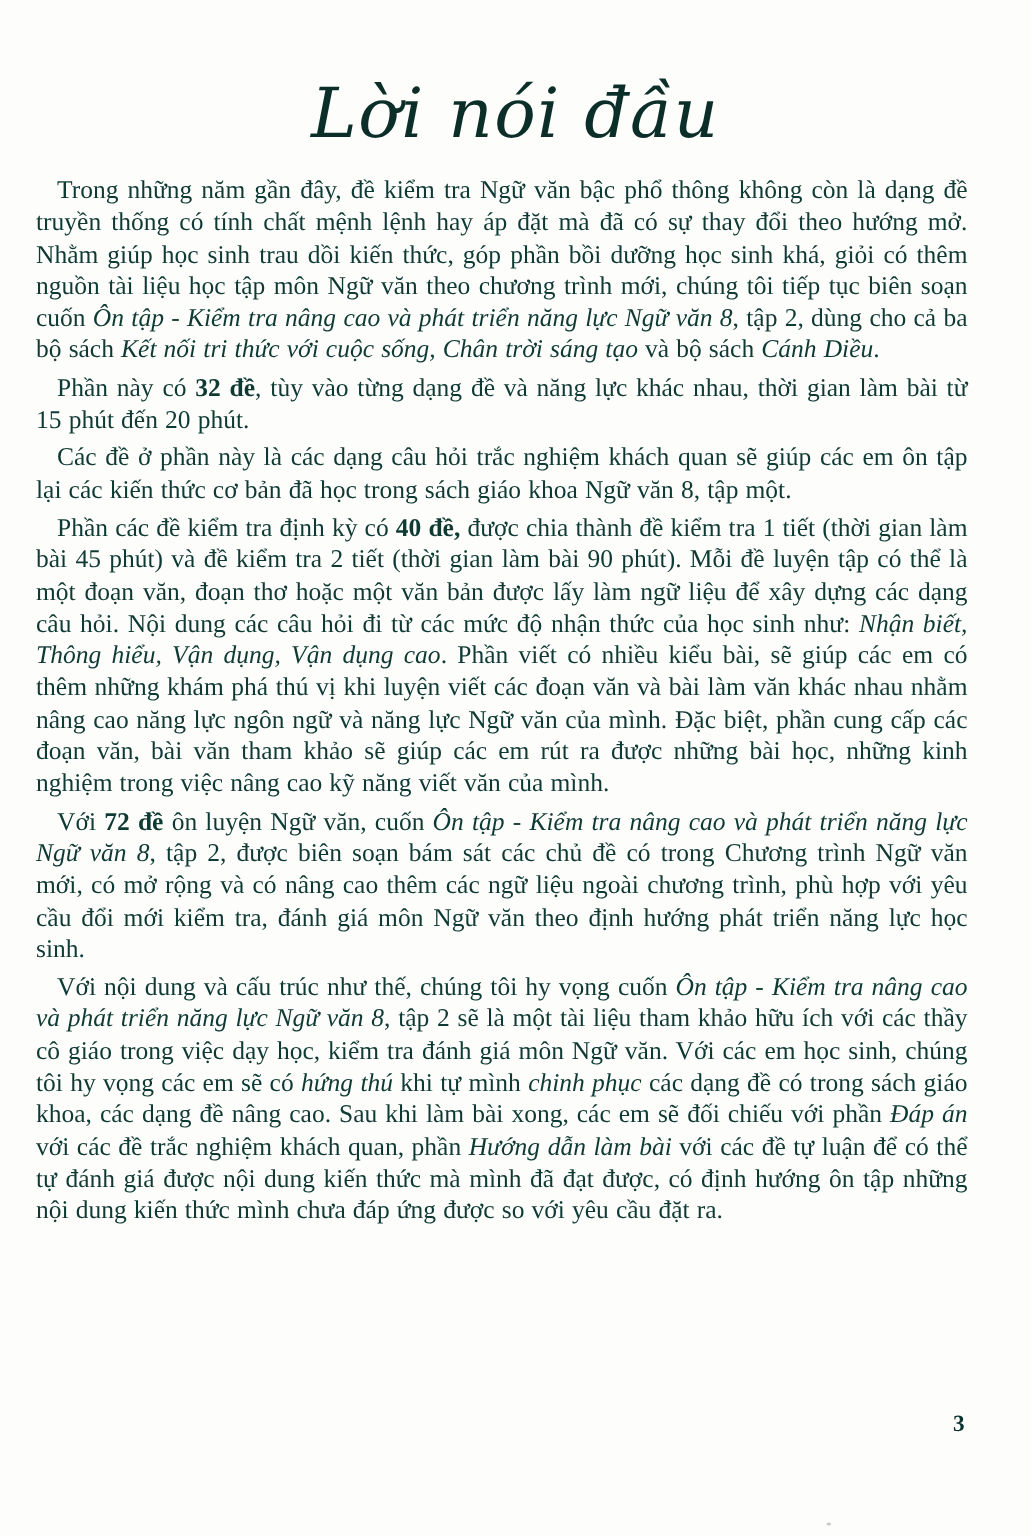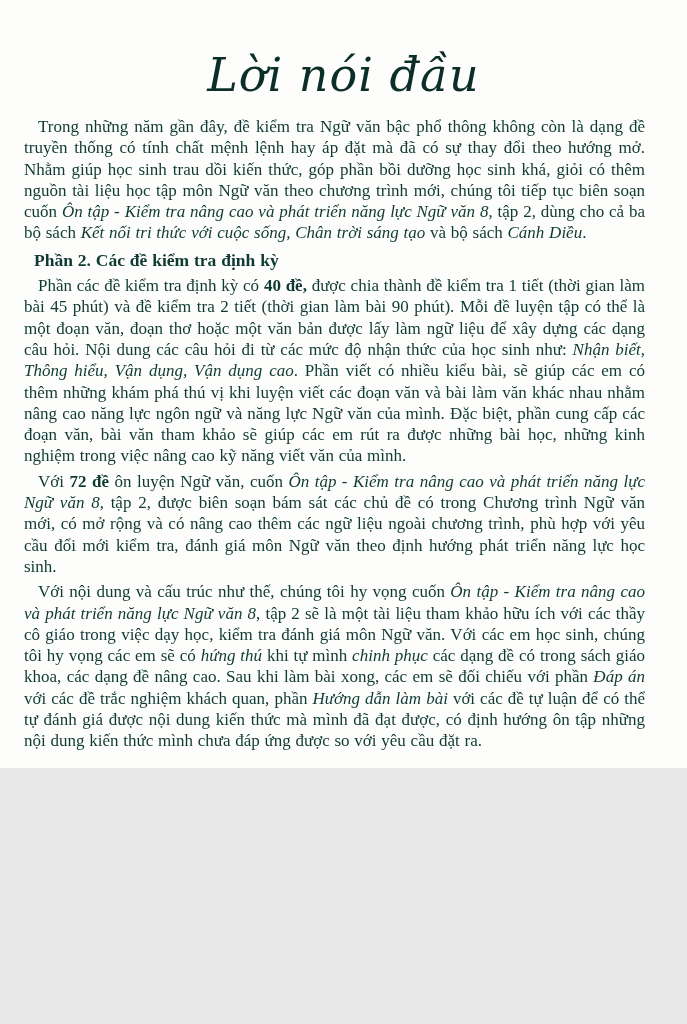--- a/index.html
+++ b/index.html
@@ -1,19 +1,19 @@
 <!DOCTYPE html>
 <html lang="vi"><head>
 <meta charset="utf-8">
 <style>
   html, body { margin: 0; padding: 0; background: #e8e8e8; }
   .page {
     position: relative;
     width: 687px;
-    height: 768px;
+    height: 1024px;
     margin: 0 auto;
     background: #fdfdfc;
     color: #0f3a33;
     font-family: "Liberation Serif", serif;
     overflow: hidden;
     box-sizing: border-box;
   }
   .title {
     margin: 44px 0 0 0;
     text-align: center;
@@ -70,23 +70,24 @@
 <div class="page">
 
   <h1 class="title">Lời nói đầu</h1>
 
   <div class="body">
 
     <p class="para"><span>Trong những năm gần đây, đề kiểm tra Ngữ văn bậc phổ thông không còn là dạng đề truyền thống có tính chất mệnh lệnh hay áp đặt mà đã có sự thay đổi theo hướng mở. Nhằm giúp học sinh trau dồi kiến thức, góp phần bồi dưỡng học sinh khá, giỏi có thêm nguồn tài liệu học tập môn Ngữ văn theo chương trình mới, chúng tôi tiếp tục biên soạn cuốn </span><span class="i">Ôn tập - Kiểm tra nâng cao và phát triển năng lực Ngữ văn 8</span><span>, tập 2, dùng cho cả ba bộ sách </span><span class="i">Kết nối tri thức với cuộc sống, Chân trời sáng tạo</span><span> và bộ sách </span><span class="i">Cánh Diều</span><span>.</span></p>
 
 
 
+    <p class="para"><span>Phần này có </span><span class="b">32 đề</span><span>, tùy vào từng dạng đề và năng lực khác nhau, thời gian làm bài từ 15 phút đến 20 phút.</span></p>
 
+    <p class="para">Các đề ở phần này là các dạng câu hỏi trắc nghiệm khách quan sẽ giúp các em ôn tập lại các kiến thức cơ bản đã học trong sách giáo khoa Ngữ văn 8, tập một.</p>
 
-    <p class="para h">Phần 2. Các đề kiểm tra định kỳ</p>
 
     <p class="para"><span>Phần các đề kiểm tra định kỳ có </span><span class="b">40 đề,</span><span> được chia thành đề kiểm tra 1 tiết (thời gian làm bài 45 phút) và đề kiểm tra 2 tiết (thời gian làm bài 90 phút). Mỗi đề luyện tập có thể là một đoạn văn, đoạn thơ hoặc một văn bản được lấy làm ngữ liệu để xây dựng các dạng câu hỏi. Nội dung các câu hỏi đi từ các mức độ nhận thức của học sinh như: </span><span class="i">Nhận biết, Thông hiểu, Vận dụng, Vận dụng cao</span><span>. Phần viết có nhiều kiểu bài, sẽ giúp các em có thêm những khám phá thú vị khi luyện viết các đoạn văn và bài làm văn khác nhau nhằm nâng cao năng lực ngôn ngữ và năng lực Ngữ văn của mình. Đặc biệt, phần cung cấp các đoạn văn, bài văn tham khảo sẽ giúp các em rút ra được những bài học, những kinh nghiệm trong việc nâng cao kỹ năng viết văn của mình.</span></p>
 
     <p class="para"><span>Với </span><span class="b">72 đề</span><span> ôn luyện Ngữ văn, cuốn </span><span class="i">Ôn tập - Kiểm tra nâng cao và phát triển năng lực Ngữ văn 8</span><span>, tập 2, được biên soạn bám sát các chủ đề có trong Chương trình Ngữ văn mới, có mở rộng và có nâng cao thêm các ngữ liệu ngoài chương trình, phù hợp với yêu cầu đổi mới kiểm tra, đánh giá môn Ngữ văn theo định hướng phát triển năng lực học sinh.</span></p>
 
     <p class="para"><span>Với nội dung và cấu trúc như thế, chúng tôi hy vọng cuốn </span><span class="i">Ôn tập - Kiểm tra nâng cao và phát triển năng lực Ngữ văn 8</span><span>, tập 2 sẽ là một tài liệu tham khảo hữu ích với các thầy cô giáo trong việc dạy học, kiểm tra đánh giá môn Ngữ văn. Với các em học sinh, chúng tôi hy vọng các em sẽ có </span><span class="i">hứng thú</span><span> khi tự mình </span><span class="i">chinh phục</span><span> các dạng đề có trong sách giáo khoa, các dạng đề nâng cao. Sau khi làm bài xong, các em sẽ đối chiếu với phần </span><span class="i">Đáp án</span><span> với các đề trắc nghiệm khách quan, phần </span><span class="i">Hướng dẫn làm bài</span><span> với các đề tự luận để có thể tự đánh giá được nội dung kiến thức mà mình đã đạt được, có định hướng ôn tập những nội dung kiến thức mình chưa đáp ứng được so với yêu cầu đặt ra.</span></p>
 
   </div>
 
   <div class="pagenum">3</div>

